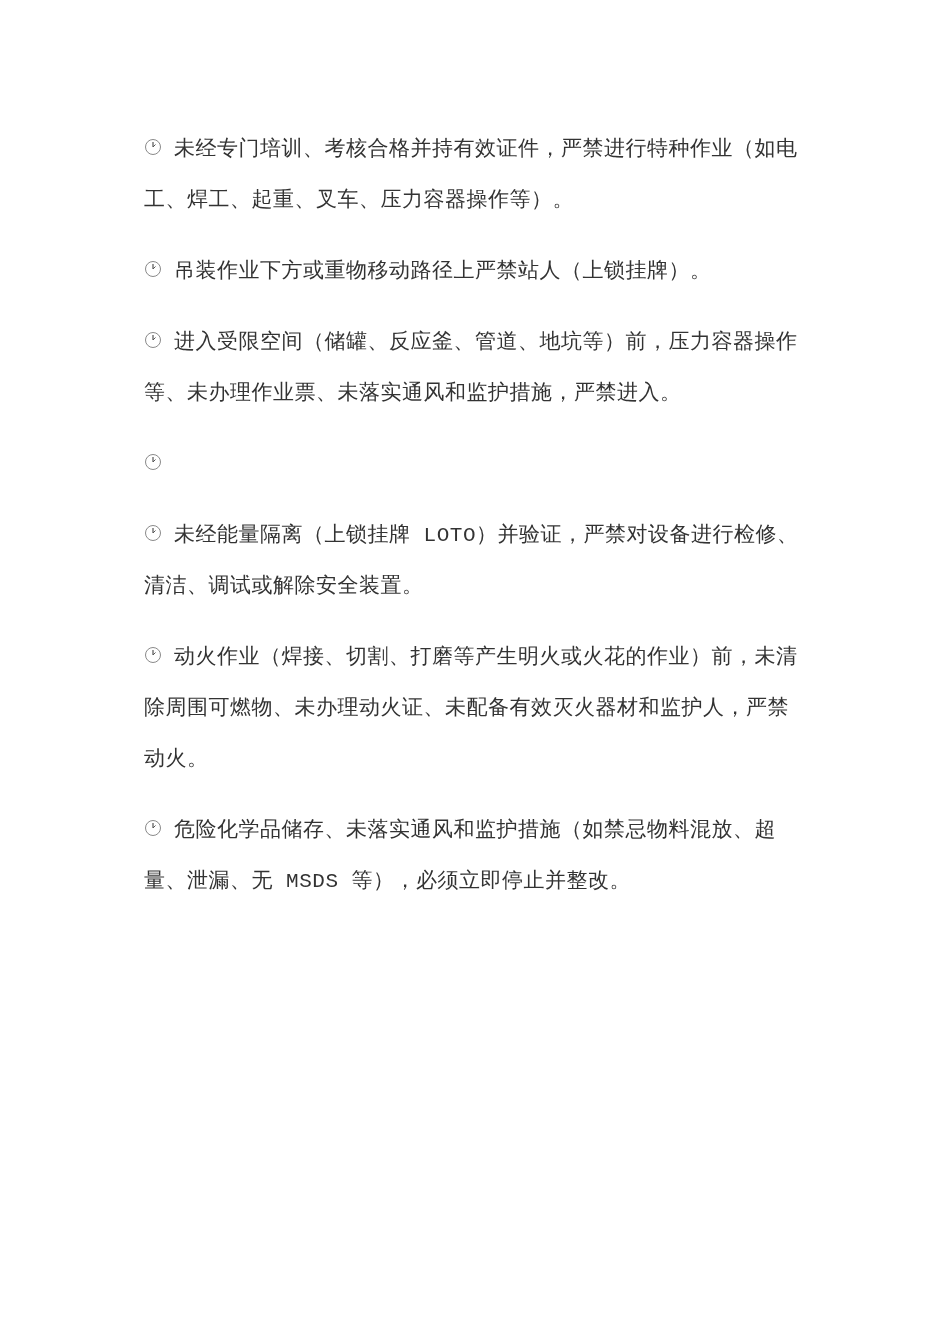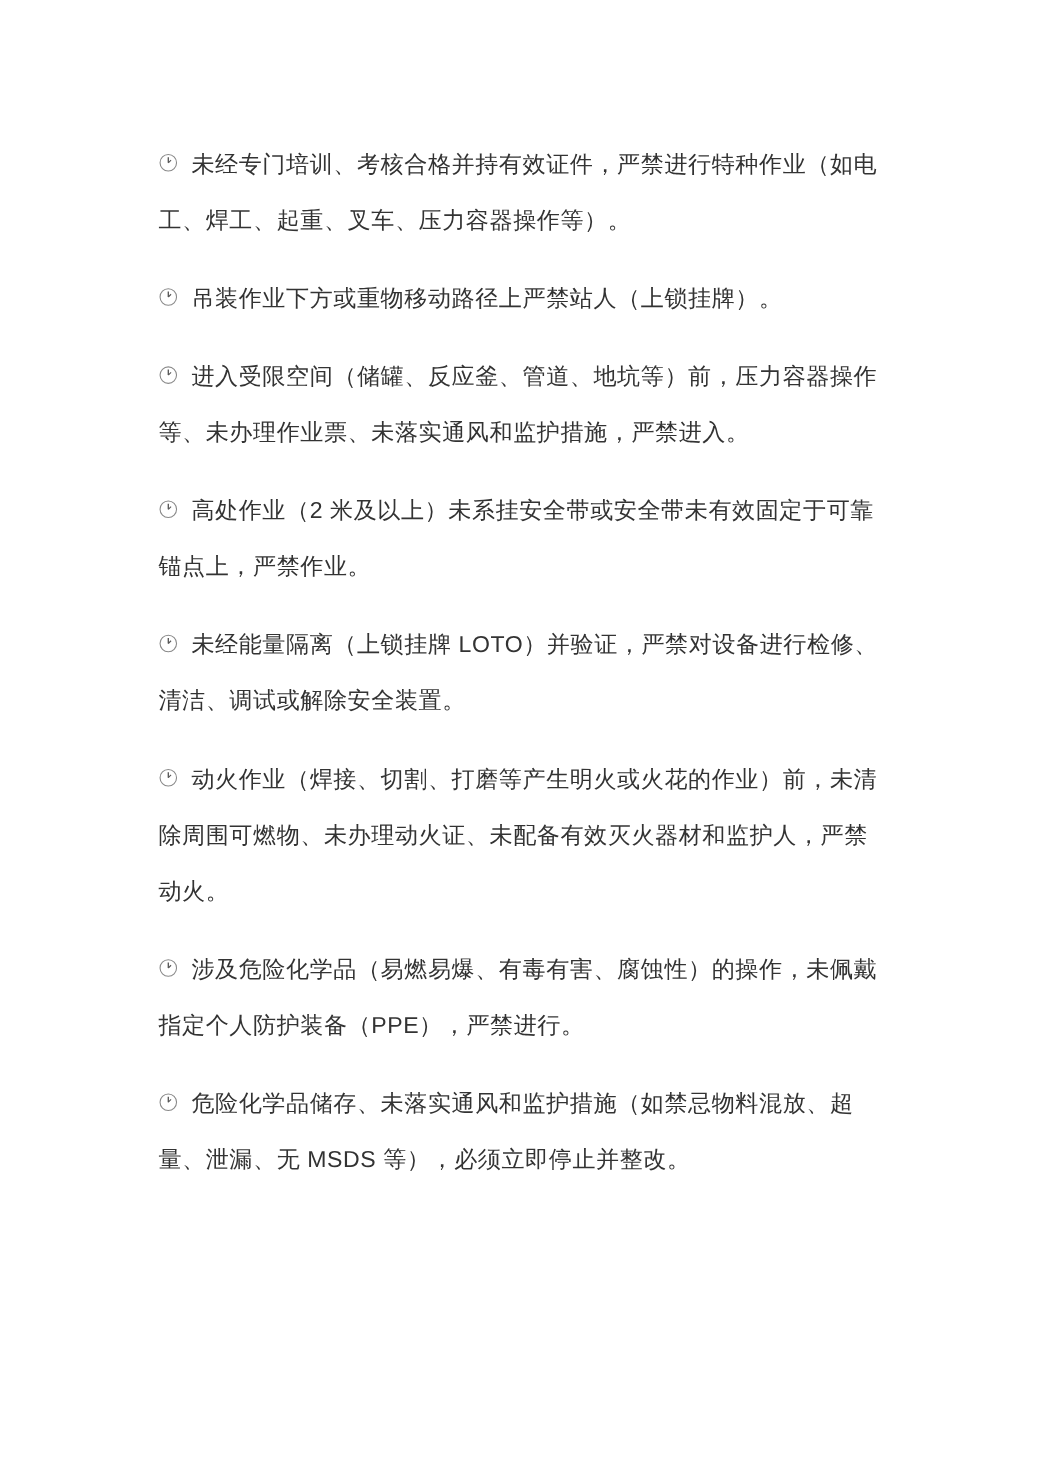--- a/index.html
+++ b/index.html
@@ -2,21 +2,21 @@
 <html><head>
   <meta charset="utf-8">
   <style>
     html, body { margin: 0; padding: 0; background: #ffffff; }
     body { width: 950px; height: 1344px; position: relative; overflow: hidden; }
     .page {
       position: absolute;
       left: 144px;
       top: 124px;
       width: 665px;
-      font-family: Liberation Sans, sans-serif;
+      font-family: Liberation Mono, monospace;
       font-size: 21px;
       color: #333333;
     }
     .item {
       line-height: 51px;
       margin: 0 0 20px 0;
       letter-spacing: 0.5px;
       word-break: break-all;
     }
     .clock {
@@ -50,43 +50,36 @@
           <circle cx="9" cy="9" r="7.5" fill="none" stroke="#8a8a8a" stroke-width="1"></circle>
           <line x1="9" y1="9" x2="9" y2="4" stroke="#555" stroke-width="1.2"></line>
           <line x1="9" y1="9" x2="11.5" y2="6.5" stroke="#555" stroke-width="1"></line>
         </svg></span><span>进入受限空间（储罐、反应釜、管道、地坑等）前，压力容器操作等、未办理作业票、未落实通风和监护措施，严禁进入。</span>
   </p>
   <p class="item">
     <span class="clock"><svg width="18" height="18" viewBox="0 0 18 18">
           <circle cx="9" cy="9" r="7.5" fill="none" stroke="#8a8a8a" stroke-width="1"></circle>
           <line x1="9" y1="9" x2="9" y2="4" stroke="#555" stroke-width="1.2"></line>
           <line x1="9" y1="9" x2="11.5" y2="6.5" stroke="#555" stroke-width="1"></line>
-        </svg></span><span>高处作业（2 米及以上）未系挂安全带或安全带未有效固定于可靠锚点上，严禁作业。</span>
+        </svg></span>
   </p>
   <p class="item">
     <span class="clock"><svg width="18" height="18" viewBox="0 0 18 18">
           <circle cx="9" cy="9" r="7.5" fill="none" stroke="#8a8a8a" stroke-width="1"></circle>
           <line x1="9" y1="9" x2="9" y2="4" stroke="#555" stroke-width="1.2"></line>
           <line x1="9" y1="9" x2="11.5" y2="6.5" stroke="#555" stroke-width="1"></line>
         </svg></span><span>未经能量隔离（上锁挂牌 LOTO）并验证，严禁对设备进行检修、清洁、调试或解除安全装置。</span>
   </p>
   <p class="item">
     <span class="clock"><svg width="18" height="18" viewBox="0 0 18 18">
           <circle cx="9" cy="9" r="7.5" fill="none" stroke="#8a8a8a" stroke-width="1"></circle>
           <line x1="9" y1="9" x2="9" y2="4" stroke="#555" stroke-width="1.2"></line>
           <line x1="9" y1="9" x2="11.5" y2="6.5" stroke="#555" stroke-width="1"></line>
         </svg></span><span>动火作业（焊接、切割、打磨等产生明火或火花的作业）前，未清除周围可燃物、未办理动火证、未配备有效灭火器材和监护人，严禁动火。</span>
   </p>
   <p class="item">
     <span class="clock"><svg width="18" height="18" viewBox="0 0 18 18">
           <circle cx="9" cy="9" r="7.5" fill="none" stroke="#8a8a8a" stroke-width="1"></circle>
           <line x1="9" y1="9" x2="9" y2="4" stroke="#555" stroke-width="1.2"></line>
           <line x1="9" y1="9" x2="11.5" y2="6.5" stroke="#555" stroke-width="1"></line>
-        </svg></span><span>涉及危险化学品（易燃易爆、有毒有害、腐蚀性）的操作，未佩戴指定个人防护装备（PPE），严禁进行。</span>
-  </p>
-  <p class="item">
-    <span class="clock"><svg width="18" height="18" viewBox="0 0 18 18">
-          <circle cx="9" cy="9" r="7.5" fill="none" stroke="#8a8a8a" stroke-width="1"></circle>
-          <line x1="9" y1="9" x2="9" y2="4" stroke="#555" stroke-width="1.2"></line>
-          <line x1="9" y1="9" x2="11.5" y2="6.5" stroke="#555" stroke-width="1"></line>
         </svg></span><span>危险化学品储存、未落实通风和监护措施（如禁忌物料混放、超量、泄漏、无 MSDS 等），必须立即停止并整改。</span>
   </p>
 </div>
 
 </body></html>

